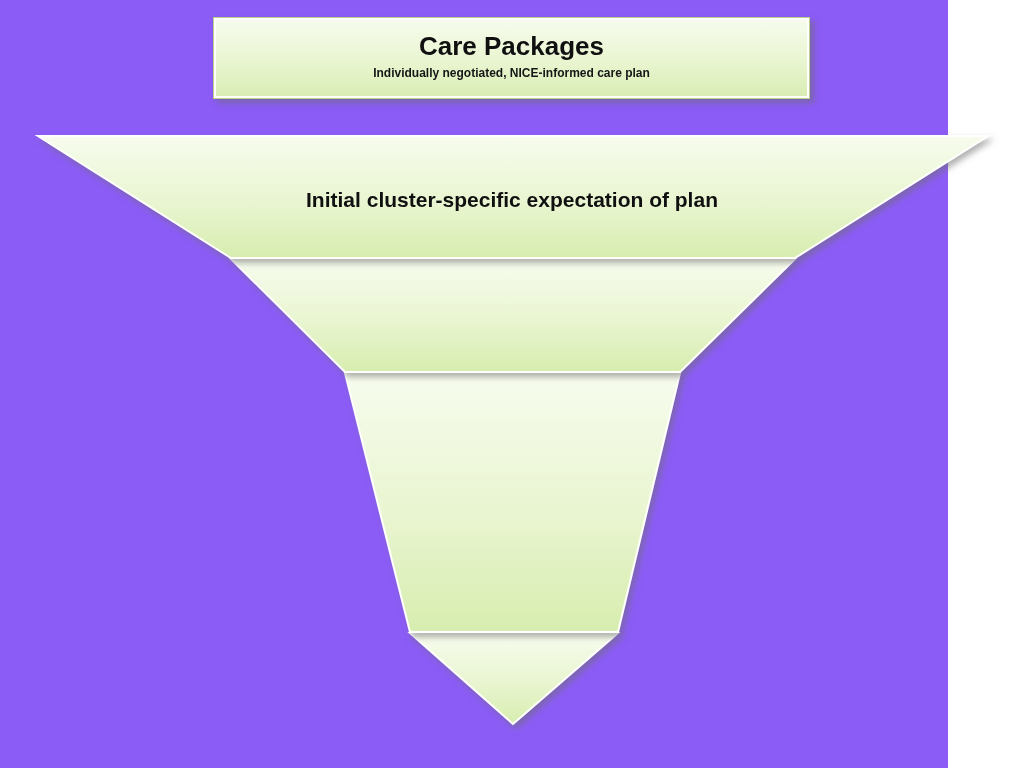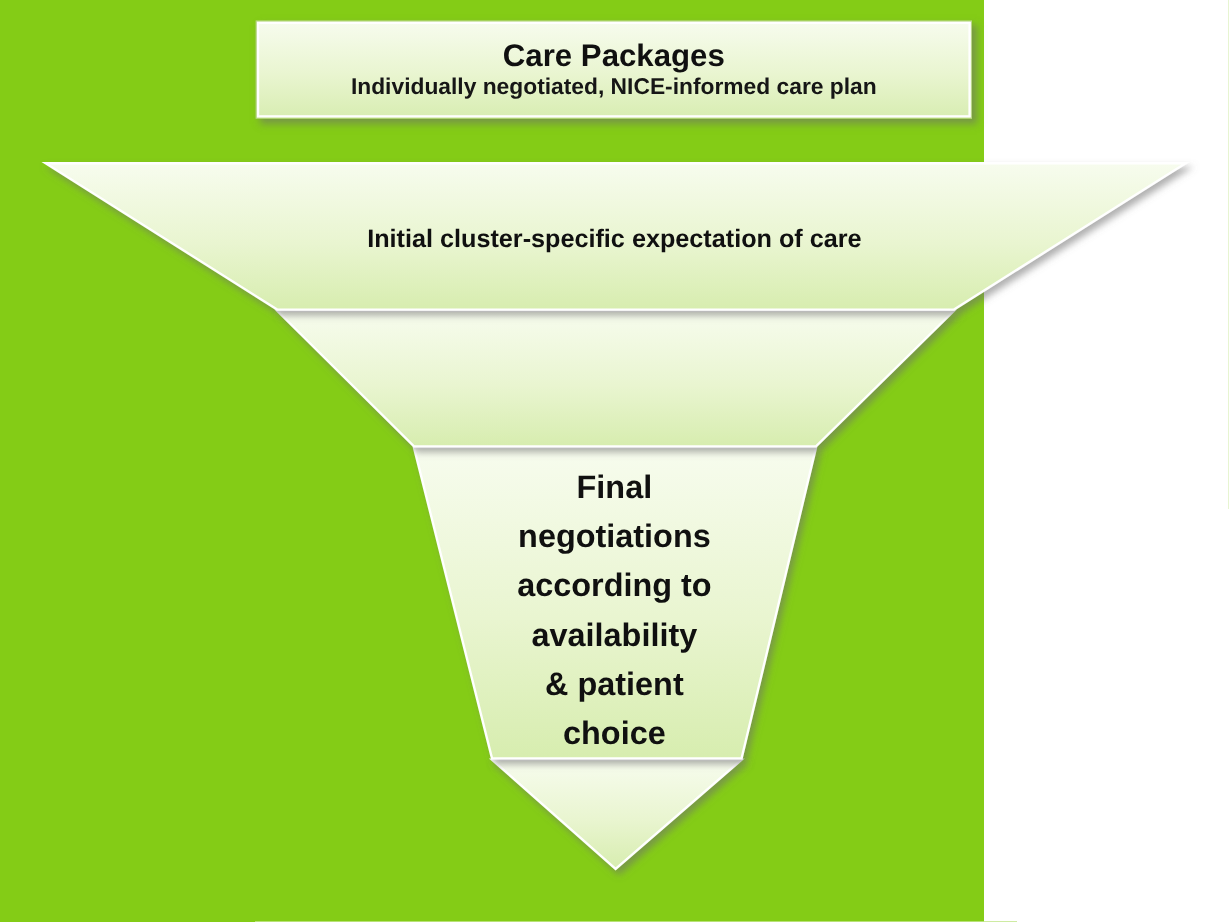--- a/index.html
+++ b/index.html
@@ -8,23 +8,23 @@
   }
   body {
     width: 1024px;
     height: 768px;
     background: #ffffff;
     font-family: "Liberation Sans", sans-serif;
     overflow: hidden;
   }
   .stage {
     position: relative;
-    width: 820px;
+    width: 948px;
     height: 768px;
-    background: #84cc16;
+    background: #8b5cf6;
   }
   svg.shapes {
     position: absolute;
     top: 0;
     left: 0;
     width: 1024px;
     height: 768px;
   }
   .title-box {
     position: absolute;
@@ -43,21 +43,21 @@
     align-items: center;
     text-align: center;
   }
   .title-main {
     font-size: 26px;
     font-weight: bold;
     color: #101010;
     line-height: 30px;
   }
   .title-sub {
-    font-size: 19px;
+    font-size: 12px;
     font-weight: bold;
     color: #161616;
     line-height: 24px;
   }
   .layer-label {
     position: absolute;
     left: 0;
     width: 1024px;
     text-align: center;
     font-weight: bold;
@@ -101,23 +101,17 @@
     <polygon points="345,373 680,373 618,632 410,632" fill="url(#gLayer)" stroke="#ffffff" stroke-width="2" filter="url(#softShadow)"></polygon>
     <polygon points="231,259 795,259 680,372 345,372" fill="url(#gLayer)" stroke="#ffffff" stroke-width="2" filter="url(#softShadow)"></polygon>
     <polygon points="38,136 988,136 795,258 231,258" fill="url(#gLayer)" stroke="#ffffff" stroke-width="2" filter="url(#softShadow)"></polygon>
   </svg>
 
   <div class="title-box">
     <div class="title-main">Care Packages</div>
     <div class="title-sub">Individually negotiated, NICE-informed care plan</div>
   </div>
 
-  <div class="layer-label l1">Initial cluster-specific expectation of care</div>
+  <div class="layer-label l1">Initial cluster-specific expectation of plan</div>
 
 
-  <div class="layer-label l3">Final
-negotiations
-according to
-availability
-&amp; patient
-choice</div>
 
 </div>
 
 </body></html>

